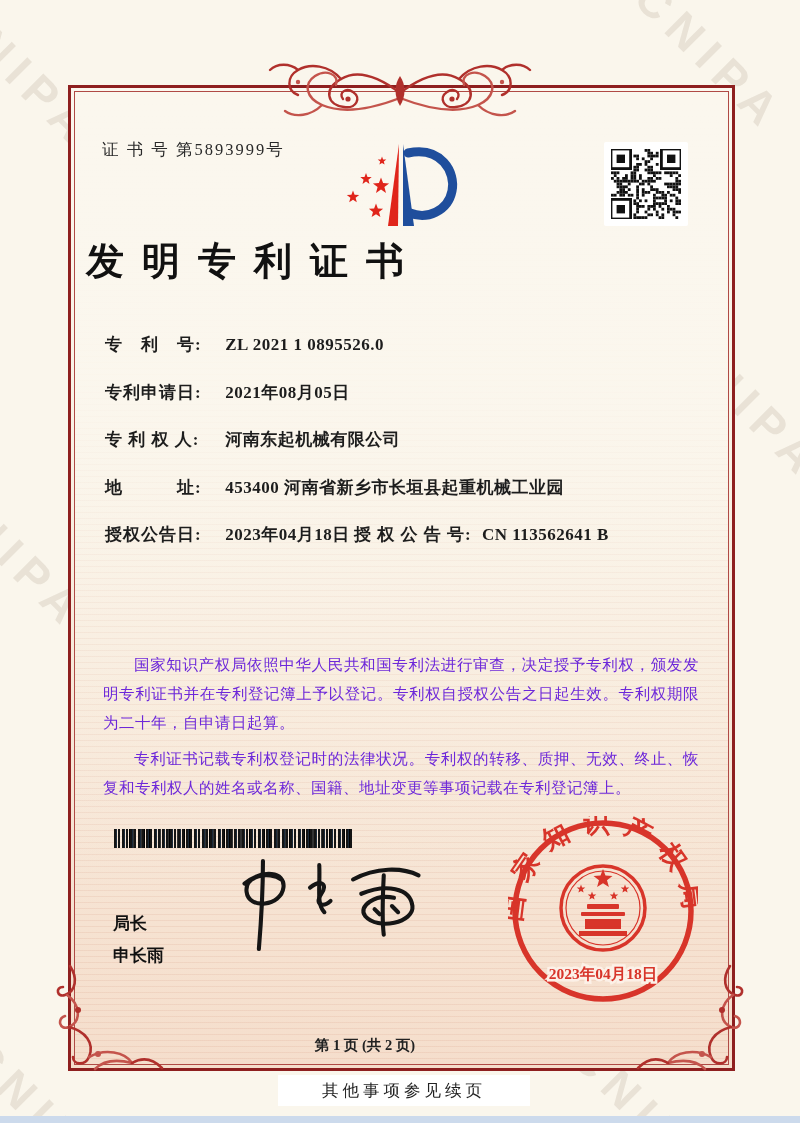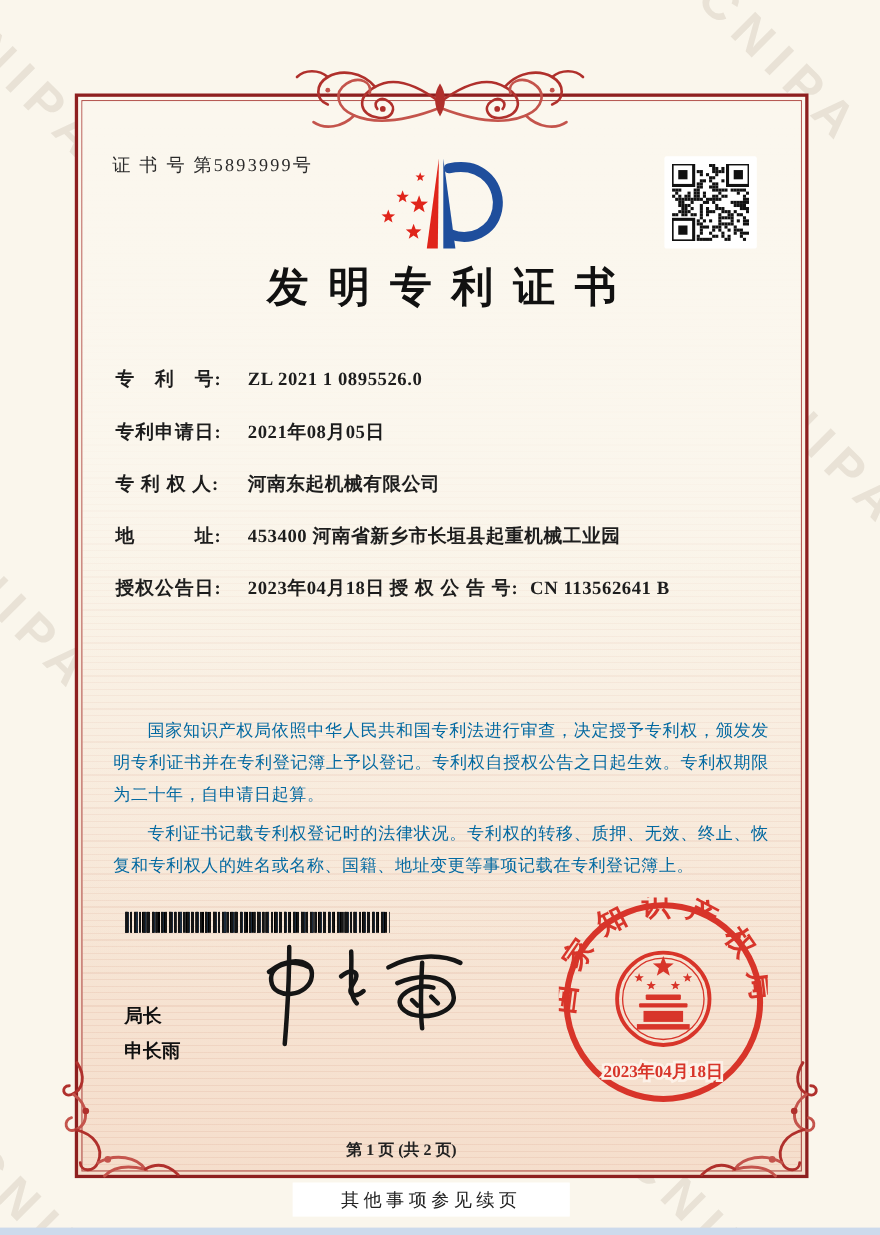--- a/index.html
+++ b/index.html
@@ -20,49 +20,49 @@
     background:linear-gradient(180deg,#fbf7ee 0%,#f9f1e4 38%,#f7e7d7 68%,#f5decc 100%);}
   .frame-inner{position:absolute;inset:3px;border:1px solid #b04a45;}
   .waves{position:absolute;inset:4px;background:repeating-linear-gradient(180deg,rgba(198,120,94,0.12) 0 1px,rgba(198,120,94,0) 1px 6px);}
   .wave-fade{position:absolute;inset:4px;background:linear-gradient(180deg,#fbf7ee 0%,rgba(251,247,238,0.9) 30%,rgba(251,247,238,0.35) 55%,rgba(251,247,238,0) 85%);}
   .orn{position:absolute;pointer-events:none;}
   
   .cert-no{position:absolute;left:102px;top:139px;font-size:16.5px;font-weight:normal;letter-spacing:2px;color:#2a2a2a;}
   .qr-pad{position:absolute;left:604px;top:142px;width:84px;height:84px;background:#fff;border-radius:2px;
     display:flex;align-items:center;justify-content:center;}
   .logo{position:absolute;left:333px;top:138px;width:136px;height:100px;}
-  .title{position:absolute;left:68px;top:236px;width:667px;text-align:center;font-size:38px;font-weight:800;
+  .title{position:absolute;left:68px;top:236px;width:667px;font-size:38px;font-weight:800;
     letter-spacing:18px;padding-left:18px;color:#111;}
   
   .rows{position:absolute;left:105px;top:333px;width:600px;font-size:17px;font-weight:600;}
   .row{height:47.6px;line-height:24px;white-space:nowrap;}
   .flabel{display:inline-block;width:116px;letter-spacing:1px;}
   .fvalue{letter-spacing:0.5px;}
   .grant-label{width:auto;margin-right:6px;}
   
   .paras{position:absolute;left:103px;top:650px;width:596px;font-size:15.5px;line-height:29px;
-    text-align:justify;color:#0369a1;letter-spacing:0.5px;}
+    text-align:justify;color:#6d28d9;letter-spacing:0.5px;}
   .paras p{text-indent:2em;margin-bottom:7px;}
   
   .barcode{position:absolute;left:114px;top:829px;width:240px;height:19px;
     background-image:
       repeating-linear-gradient(90deg,#141414 0 2px,transparent 2px 4px),
       repeating-linear-gradient(90deg,#1b2a3a 0 3px,transparent 3px 8px),
       repeating-linear-gradient(90deg,#000 0 1px,transparent 1px 5px),
       repeating-linear-gradient(90deg,#333 0 2px,transparent 2px 9px);}
   
   .signer{position:absolute;left:113px;top:912px;font-family:"Liberation Sans","DejaVu Sans",sans-serif;
     font-size:17px;font-weight:bold;color:#111;}
   .signer div{margin-bottom:9px;}
   .signature{position:absolute;left:222px;top:850px;width:215px;height:108px;}
   
   .seal{position:absolute;left:508px;top:816px;width:190px;height:190px;opacity:0.93;}
   
   .page-info{position:absolute;left:68px;top:1036px;width:594px;text-align:center;font-size:14.5px;font-weight:bold;color:#222;}
-  .cont-strip{position:absolute;left:266px;top:1075px;width:252px;height:31px;background:#fff;
+  .cont-strip{position:absolute;left:278px;top:1075px;width:252px;height:31px;background:#fff;
     text-align:center;line-height:31px;font-size:16.5px;letter-spacing:4px;color:#222;}
   .bottom-strip{position:absolute;left:0;top:1116px;width:800px;height:7px;background:var(--footer-strip-blue);}
 </style>
 </head>
 <body>
 
 <div class="page">
 
   <div class="wm" style="left:-28px;top:-14px">CNIPA</div>
   <div class="wm" style="left:662px;top:-30px">CNIPA</div>

